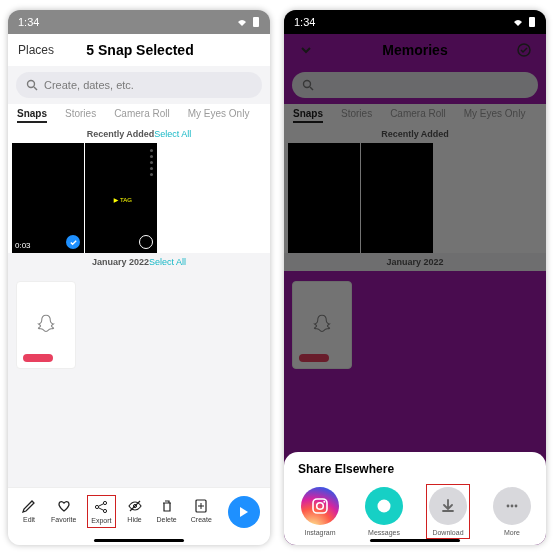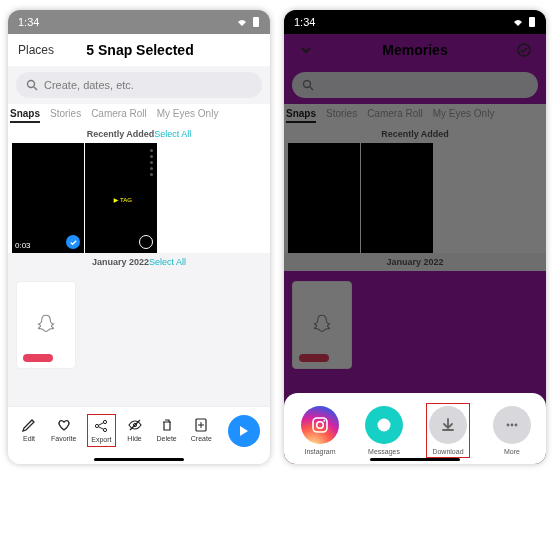--- a/index.html
+++ b/index.html
@@ -1,28 +1,28 @@
 <!DOCTYPE html>
 <html><head>
 <meta charset="utf-8">
 <style>
   * { box-sizing: border-box; margin: 0; padding: 0; }
   html, body { width: 560px; height: 560px; }
   body { background: #fff; font-family: -apple-system, Helvetica, Arial, sans-serif; display: flex; gap: 14px; padding: 10px 8px; }
-  .phone { width: 262px; height: 454px; border-radius: 12px; overflow: hidden; box-shadow: 0 0 6px rgba(0,0,0,.25); position: relative; display: flex; flex-direction: column; background: #f4f4f6; }
+  .phone { width: 262px; height: 535px; border-radius: 12px; overflow: hidden; box-shadow: 0 0 6px rgba(0,0,0,.25); position: relative; display: flex; flex-direction: column; background: #f4f4f6; }
   .phone.dark-overlay::before { content:""; position:absolute; inset:0; background:rgba(0,0,0,.55); z-index:2; }
   .statusbar { height: 24px; display:flex; align-items:center; justify-content:space-between; padding:0 10px; font-size:11px; z-index:1; }
   .statusbar.light { background:#888; color:#fff; }
   .statusbar.dark { background:#000; color:#fff; z-index:3; }
   .status-icons { display:flex; gap:4px; align-items:center; }
   .header { display:flex; align-items:center; justify-content:space-between; padding:8px 10px; background:#fff; }
   .header .title { font-weight:700; font-size:14px; }
   .header .cancel { font-size:12px; color:#333; }
   .searchbar { margin:6px 8px; background:#e9e9ee; border-radius:16px; height:26px; display:flex; align-items:center; padding:0 10px; gap:6px; font-size:11px; color:#7a7a7a; }
-  .tabs { display:flex; gap:10px; padding:4px 2px 2px; font-size:10px; color:#9b9b9b; background:#fff; }
+  .tabs { display:flex; gap:18px; padding:4px 9px 2px; font-size:10px; color:#9b9b9b; background:#fff; }
   .tabs .active { color:#222; font-weight:700; border-bottom:2px solid #222; padding-bottom:2px; }
   .section-head { display:flex; justify-content:center; padding:4px 0; font-size:9px; background:#fff; }
   .section-head .label { color:#555; font-weight:600; }
   .section-head .action { color:#17b8c6; font-weight:400; }
   .thumbs { display:flex; gap:1px; padding:0 4px; background:#fff; }
   .thumb { width:72px; height:110px; background:#000; position:relative; }
   .thumb .duration { position:absolute; bottom:3px; left:3px; color:#fff; font-size:8px; }
   .thumb .checkmark { position:absolute; bottom:4px; right:4px; width:14px; height:14px; border-radius:50%; background:#1e90ff; display:flex; align-items:center; justify-content:center; }
   .thumb .ring { position:absolute; bottom:4px; right:4px; width:14px; height:14px; border-radius:50%; border:1.5px solid #fff; }
   .thumb .tag { position:absolute; top:48%; left:40%; font-size:6px; color:#ff0; }
@@ -230,20 +230,21 @@
     </div>
     <div class="jan-card">
       <svg viewBox="0 0 24 24">
           <path d="M12 3c3 0 4 2 4 5 0 2 2 3 3 3-1 1-2 1-2 2 0 1 2 1 2 2-1 1-3 0-4 1-1 1-2 2-3 2s-2-1-3-2c-1-1-3 0-4-1 0-1 2-1 2-2 0-1-1-1-2-2 1 0 3-1 3-3 0-3 1-5 4-5z" fill="none" stroke="#888" stroke-width="1"></path>
         </svg>
       <span class="pill"></span>
     </div>
   </div>
 
   <div class="share-sheet">
+    <div class="stitle">Share Elsewhere</div>
     <div class="share-row">
       <div class="share-item">
         <div class="share-circle ig">
           <svg width="20" height="20" viewBox="0 0 20 20">
               <rect x="3" y="3" width="14" height="14" rx="4" stroke="#fff" stroke-width="1.6" fill="none"></rect>
               <circle cx="10" cy="10" r="3.3" stroke="#fff" stroke-width="1.6" fill="none"></circle>
               <circle cx="14.3" cy="5.7" r="1" fill="#fff"></circle>
             </svg>
         </div>
         <span>Instagram</span>

